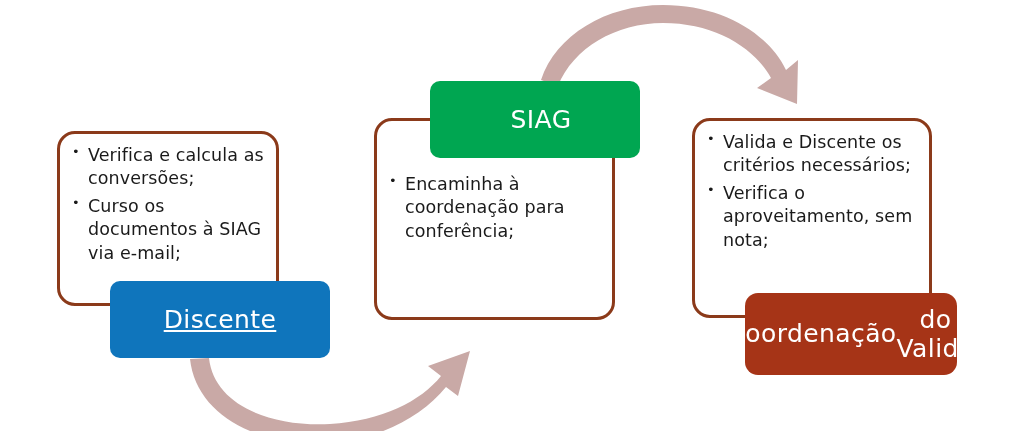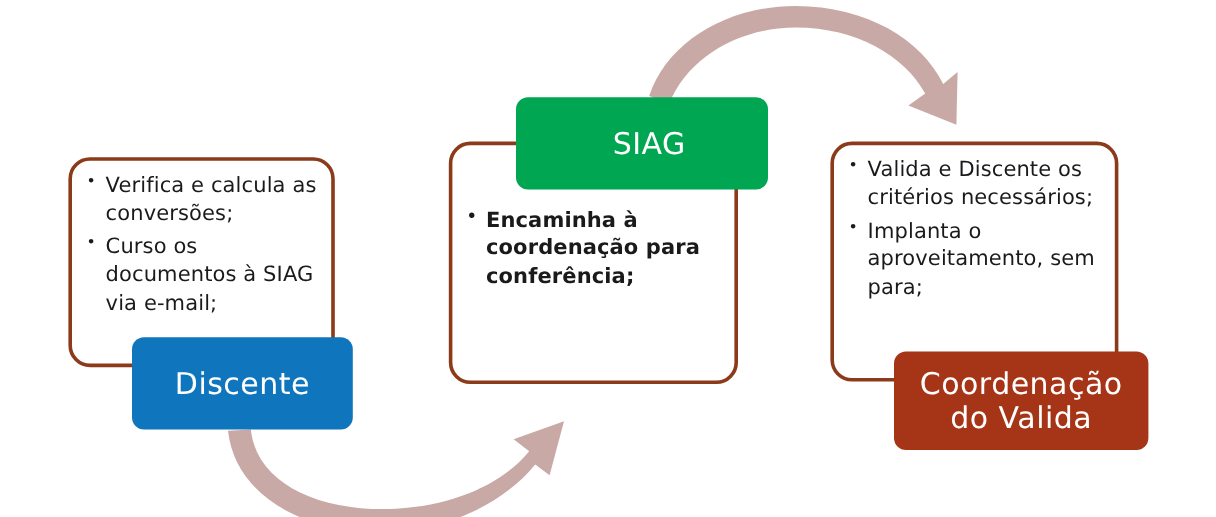--- a/index.html
+++ b/index.html
@@ -118,39 +118,39 @@
     </g>
   </svg>
 
   <div class="outline-box" id="outline-discente" style="left:57px; top:131px; width:222px; height:175px;">
     <ul class="bullet-list">
       <li class="bullet-item">Verifica e calcula as conversões;</li>
       <li class="bullet-item">Curso os documentos à SIAG via e-mail;</li>
     </ul>
   </div>
 
-  <div class="role-box" id="box-discente" style="left:110px; top:281px; width:184px; height:77px;">
+  <div class="role-box" id="box-discente" style="left:110px; top:281px; width:220px; height:77px;text-decoration:underline;">
     <span class="role-label">Discente</span>
   </div>
 
-  <div class="outline-box" id="outline-siag" style="left:374px; top:118px; width:241px; height:202px;font-weight:bold;">
+  <div class="outline-box" id="outline-siag" style="left:374px; top:118px; width:241px; height:202px;">
     <ul class="bullet-list" style="padding-top:52px;">
       <li class="bullet-item">Encaminha à coordenação para conferência;</li>
     </ul>
   </div>
 
   <div class="role-box" id="box-siag" style="left:430px; top:81px; width:210px; height:77px;">
     <span class="role-label">SIAG</span>
   </div>
 
   <div class="outline-box" id="outline-coord" style="left:692px; top:118px; width:240px; height:200px;">
     <ul class="bullet-list">
       <li class="bullet-item">Valida e Discente os critérios necessários;</li>
-      <li class="bullet-item">Implanta o aproveitamento, sem para;</li>
+      <li class="bullet-item">Verifica o aproveitamento, sem nota;</li>
     </ul>
   </div>
 
-  <div class="role-box" id="box-coord" style="left:745px; top:293px; width:212px; height:82px; flex-direction:column;">
+  <div class="role-box" id="box-coord" style="left:745px; top:293px; width:212px; height:82px; flex-direction:row;border-radius:13px;">
     <span class="role-label">Coordenação</span>
     <span class="role-label">do Valida</span>
   </div>
 
 </div>
 
 </body></html>

